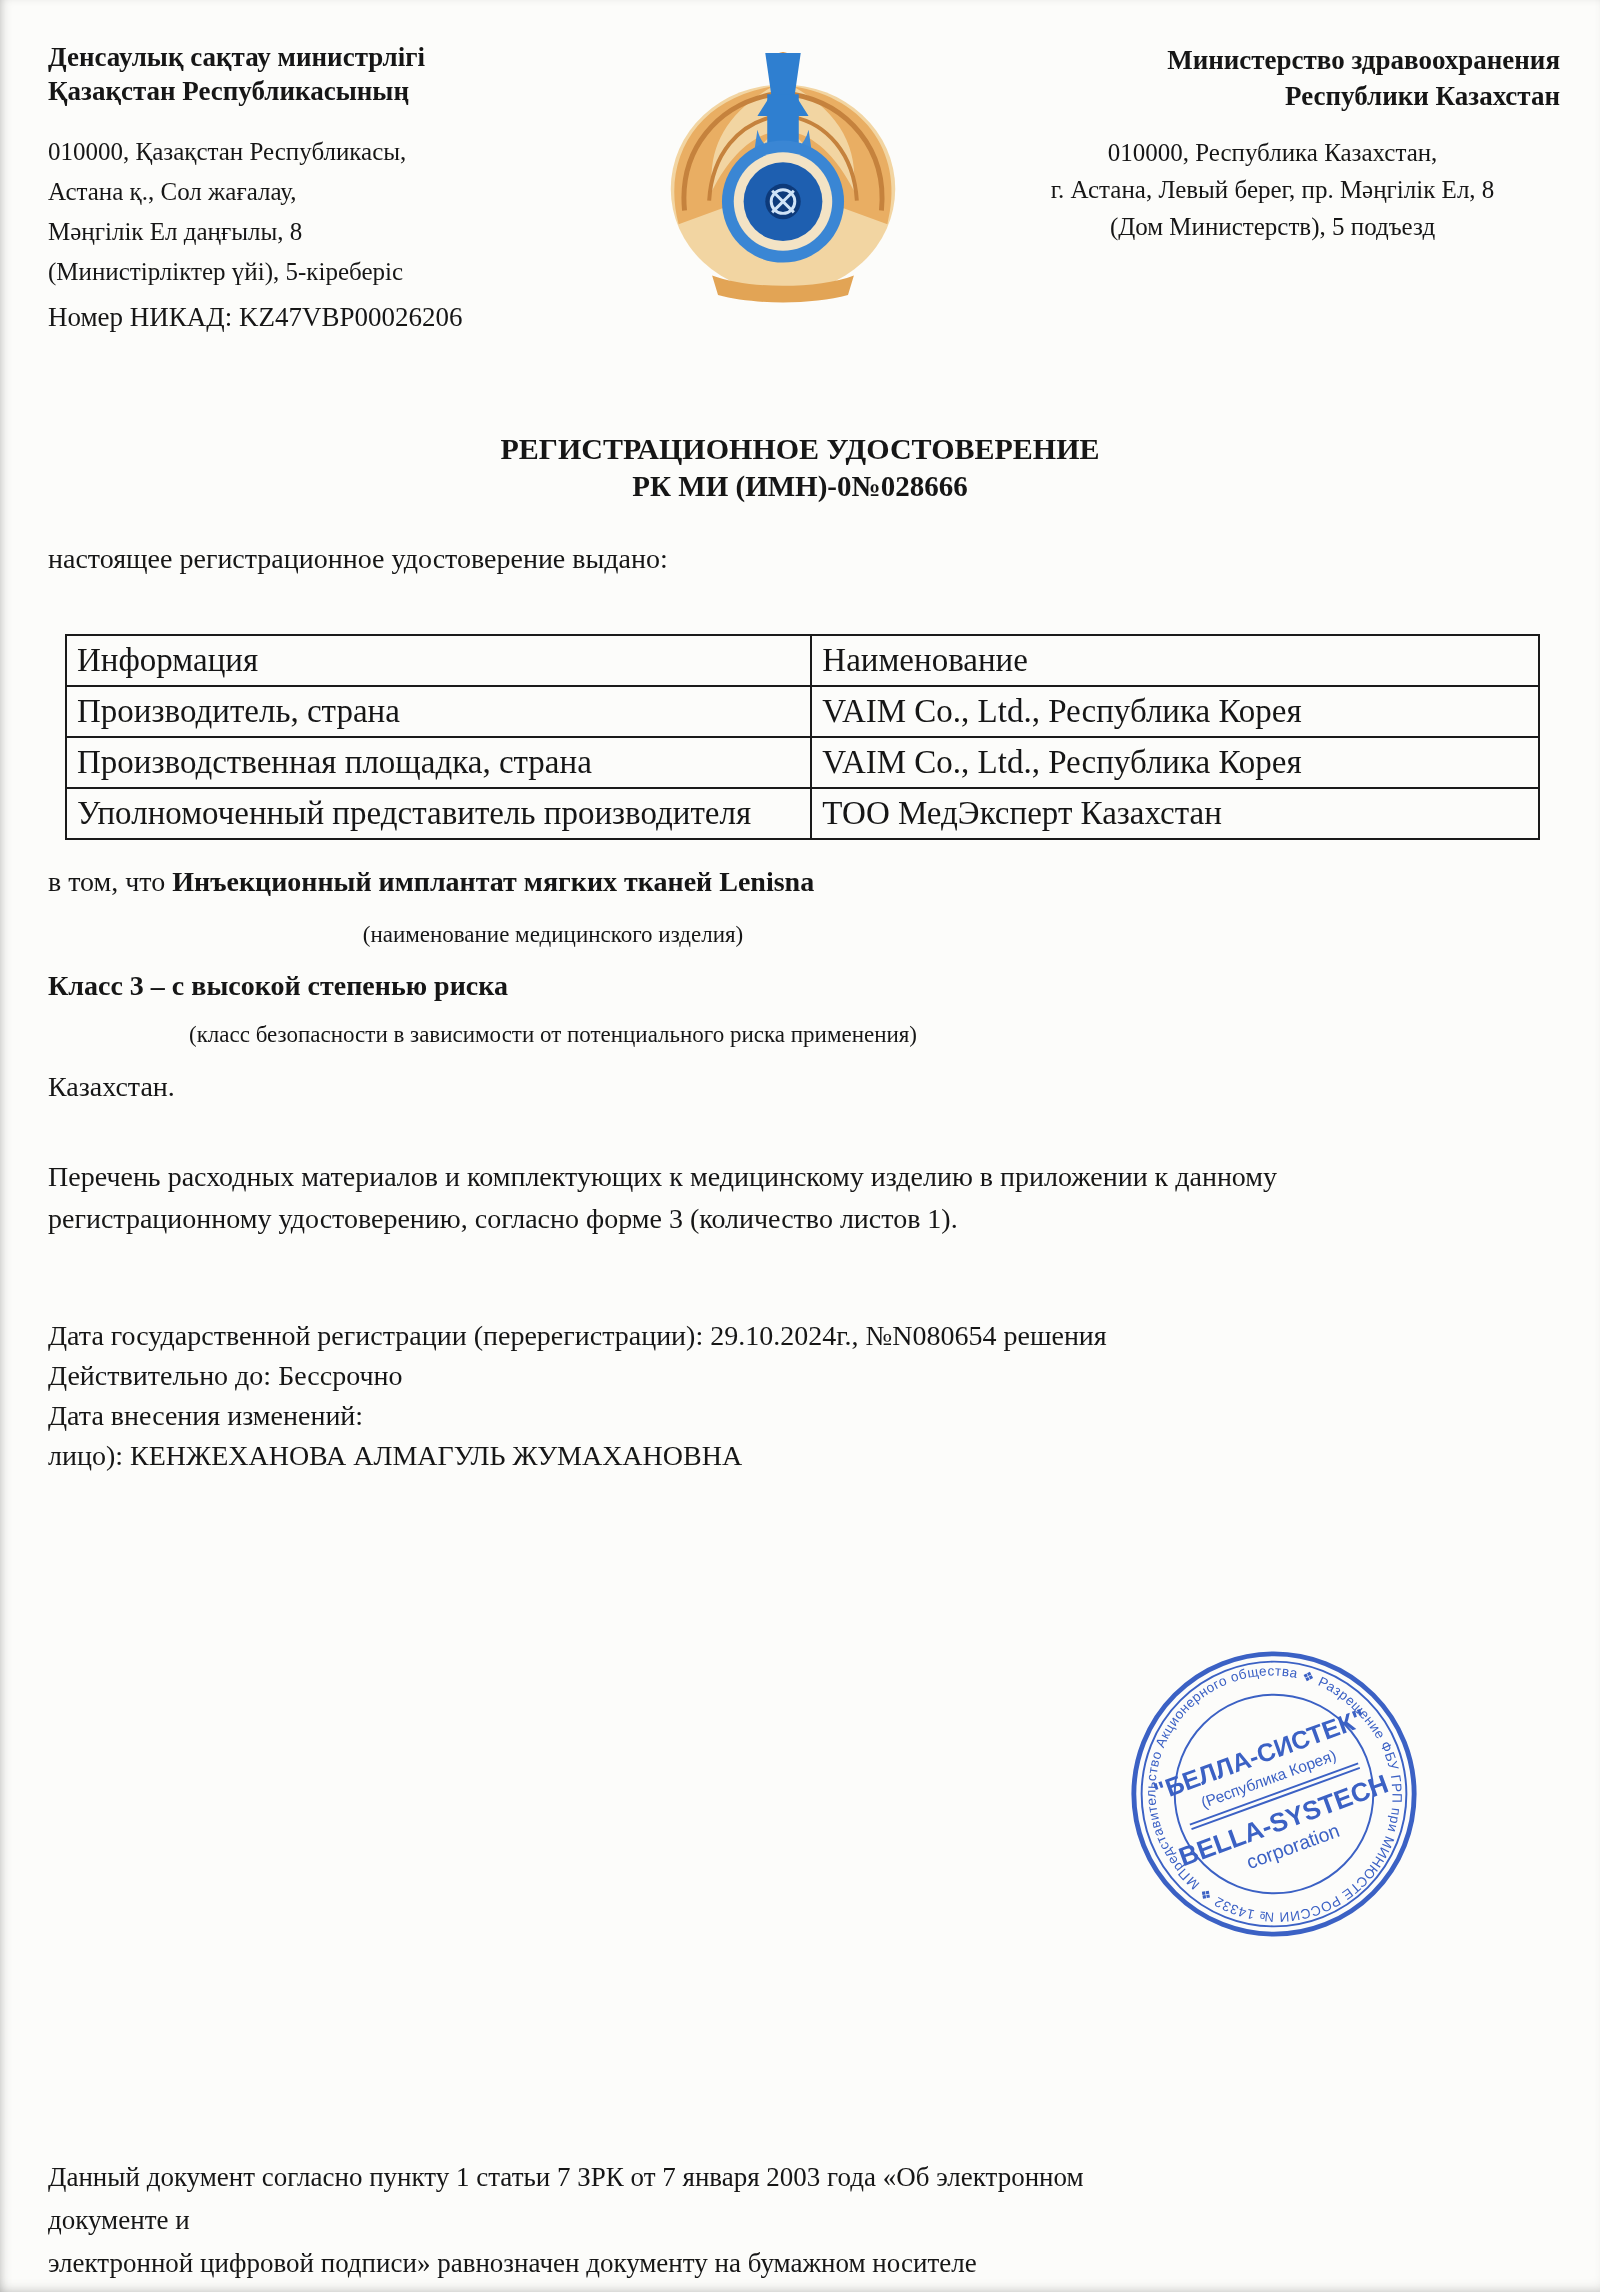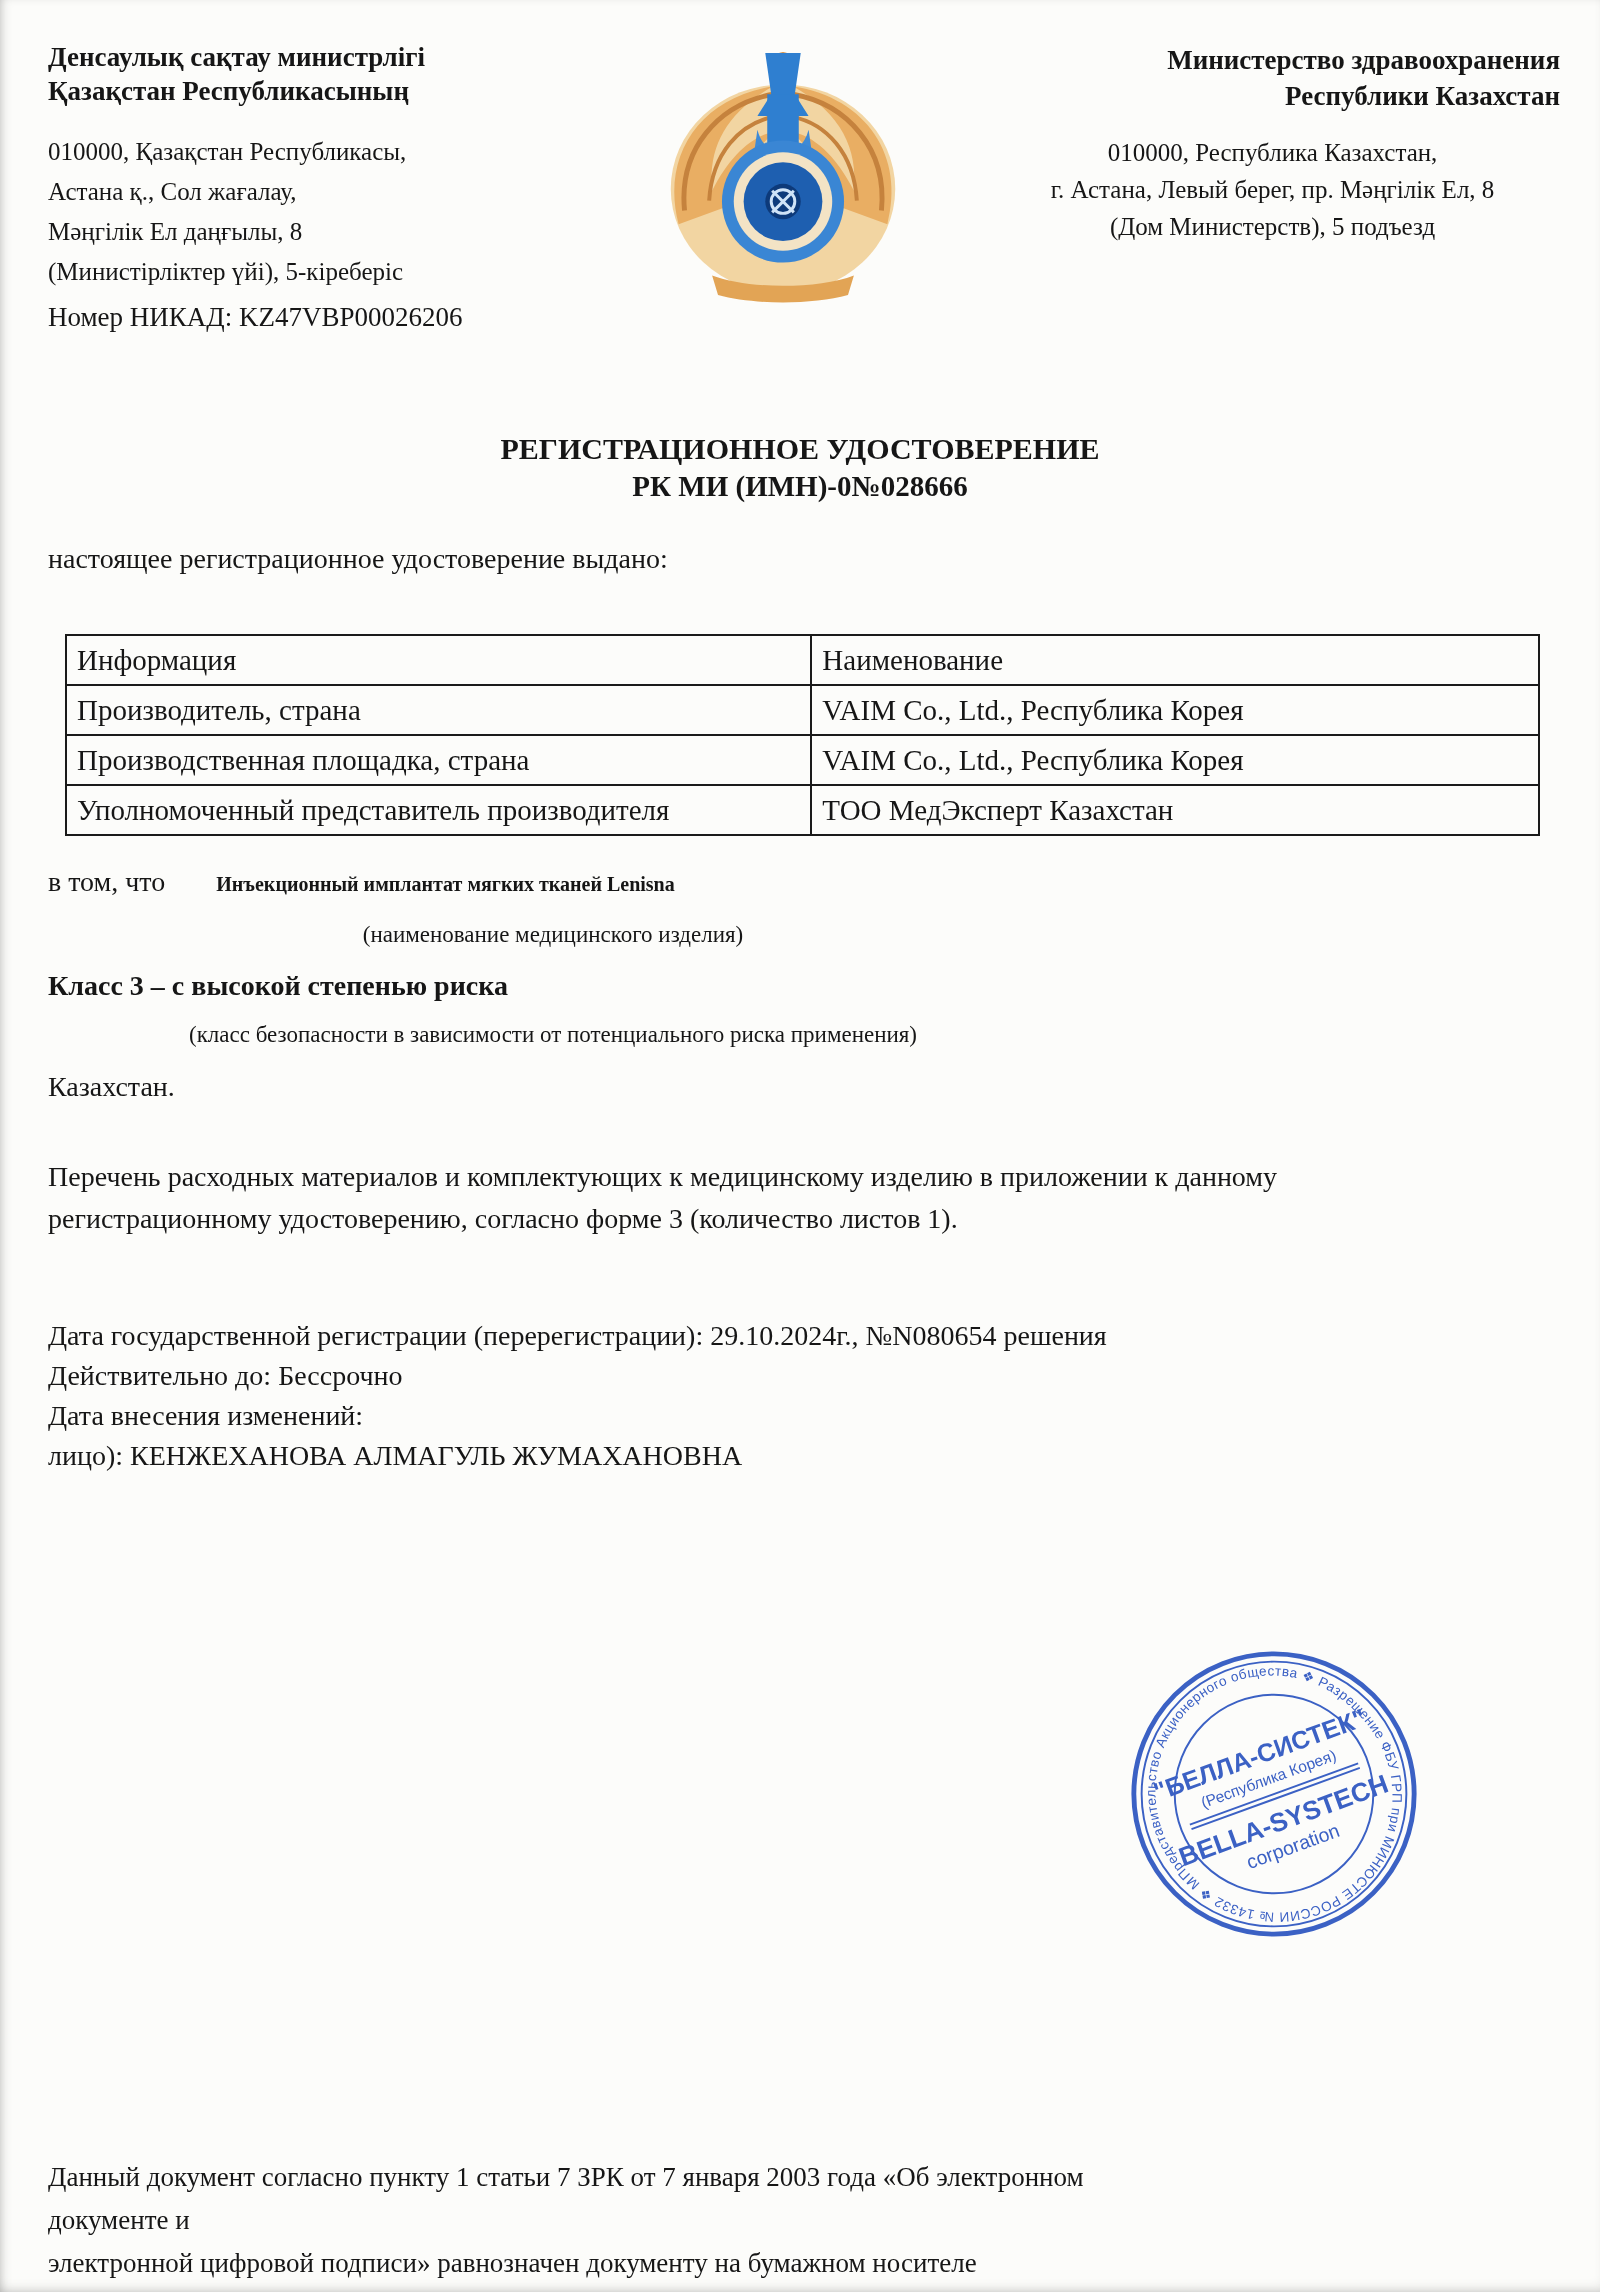--- a/index.html
+++ b/index.html
@@ -23,25 +23,25 @@
   .hdr-right{position:absolute;left:985px;top:42px;width:575px;text-align:right;}
   .hdr-right .bold-line{font-weight:bold;font-size:27px;line-height:36px;}
   .hdr-right .addr{margin-top:20px;font-size:25px;line-height:37px;text-align:center;}
   
   .doc-title{position:absolute;left:0;top:430px;width:100%;text-align:center;font-weight:bold;}
   .doc-title .t1{font-size:30px;line-height:38px;}
   .doc-title .t2{font-size:29px;line-height:36px;}
   
   .intro{position:absolute;left:48px;top:538px;width:1508px;font-size:28px;line-height:42px;}
   .intro .l1{text-align:justify;text-align-last:justify;}
-  .reg-table{position:absolute;left:65px;top:634px;width:1475px;border-collapse:collapse;font-size:29px;}
+  .reg-table{position:absolute;left:65px;top:634px;width:1475px;border-collapse:collapse;font-size:33px;}
   .reg-table td{border:2px solid #1a1a1a;padding:6px 10px;height:36px;vertical-align:middle;}
   .reg-table col.c1{width:50.6%;}
   .product-line{position:absolute;left:48px;top:866px;width:1508px;font-size:28px;}
-  .product-line b{font-size:20px;margin-left:44px;}
+  .product-line b{font-size:28px;}
   .caption{position:absolute;left:48px;width:1010px;text-align:center;font-size:23px;}
   .caption.c1{top:922px;}
   .caption.c2{top:1022px;}
   .class-line{position:absolute;left:48px;top:970px;font-weight:bold;font-size:28px;}
   .para{position:absolute;left:48px;width:1508px;font-size:28px;line-height:42px;}
   .para.registered{top:1066px;}
   .para.consumables{top:1156px;}
   .reg-block{position:absolute;left:48px;top:1316px;width:1510px;font-size:28px;line-height:40px;}
   .reg-block .line{margin:0 0 0 0;}
   .reg-block .line + .line{margin-top:0px;}

